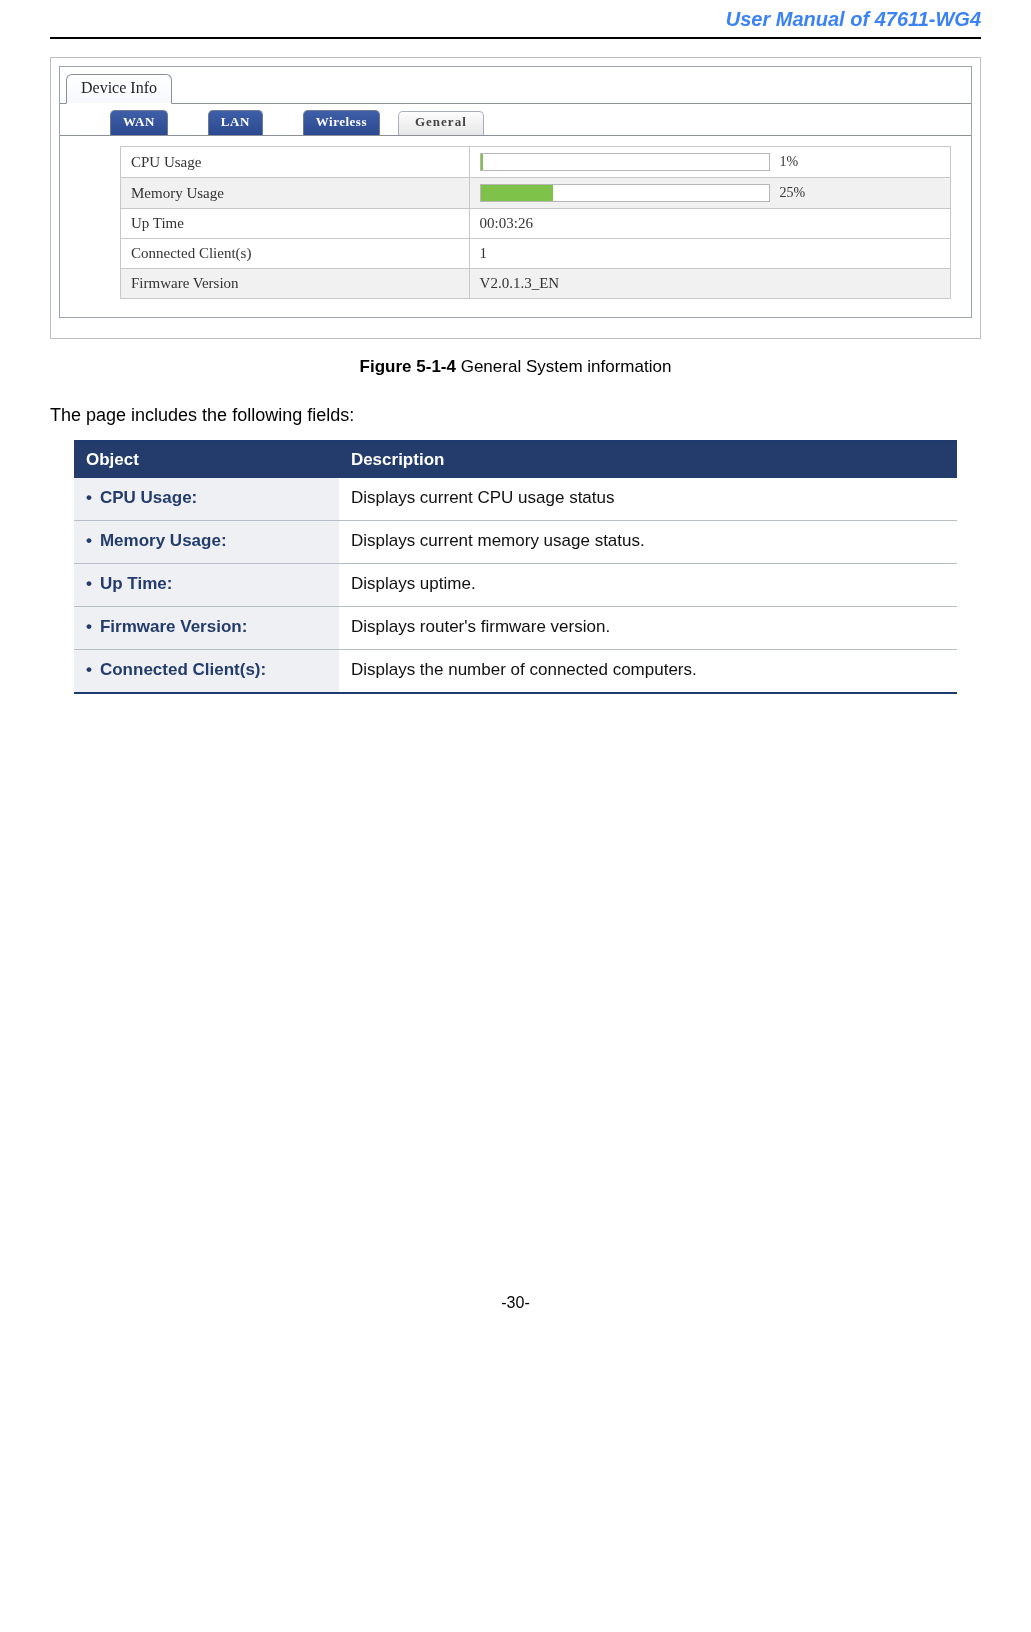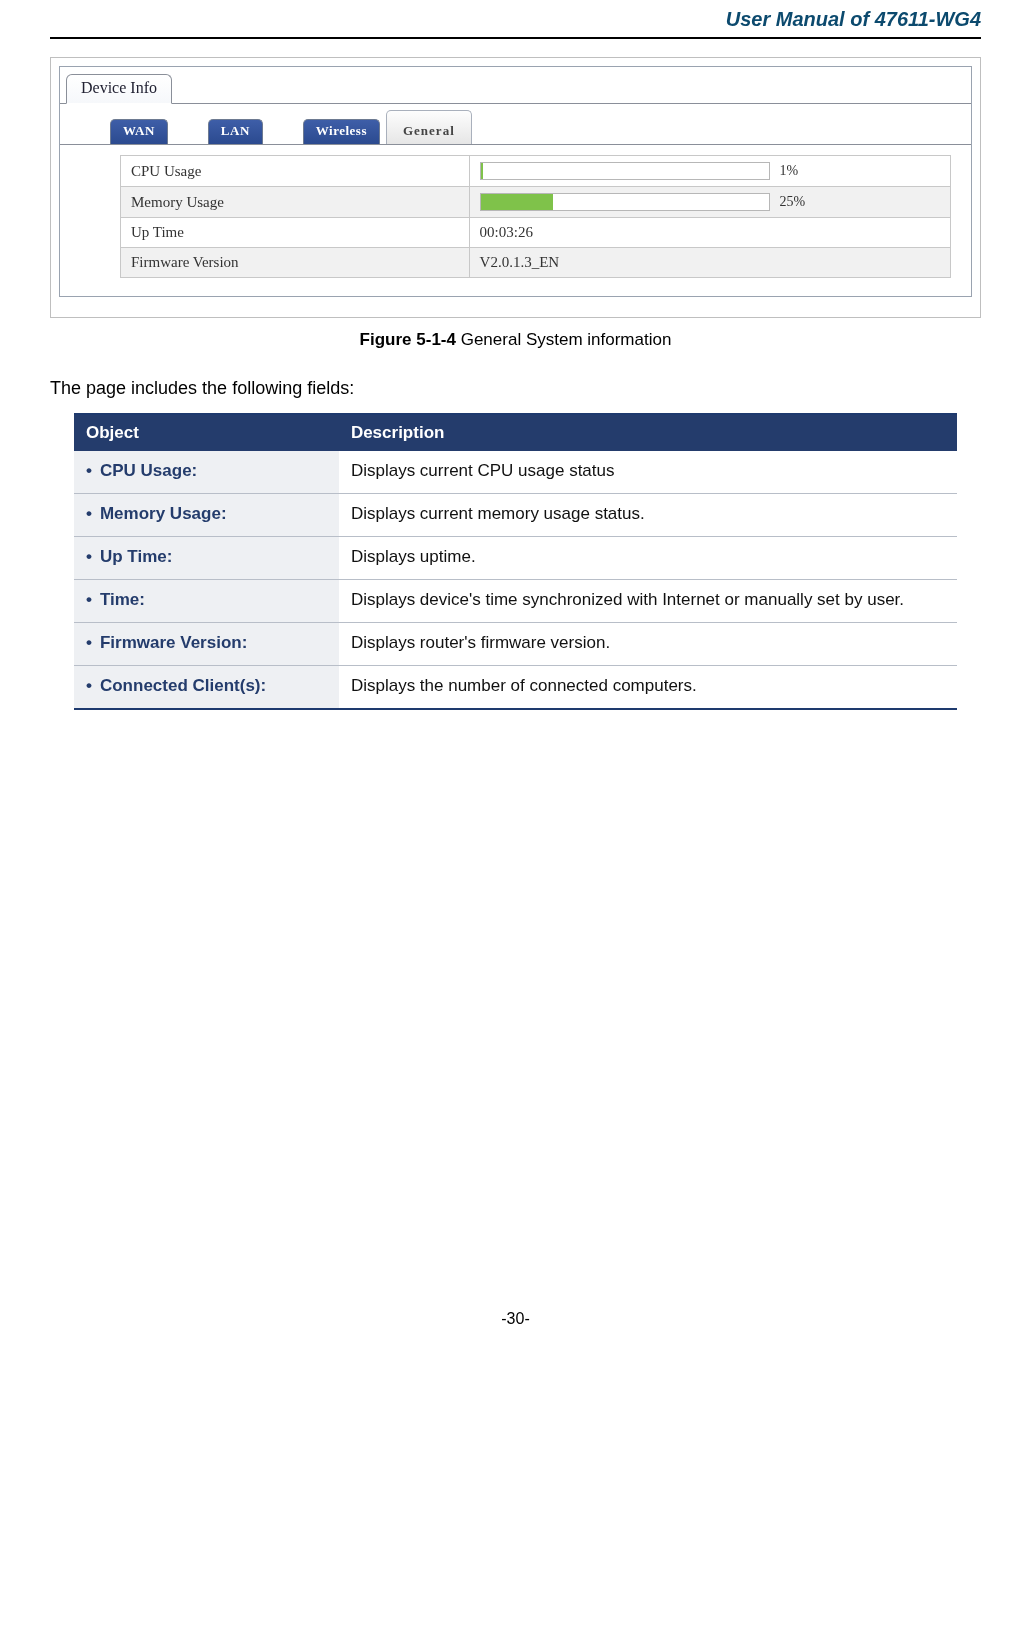--- a/index.html
+++ b/index.html
@@ -9,21 +9,21 @@
     padding: 0;
     background: #fff;
     color: #000;
     width: 1031px;
   }
   .page {
     padding: 0 50px 40px 50px;
   }
   .doc-header {
     text-align: right;
-    color: #0c4a6e;
+    color: #3b82f6;
     font-weight: bold;
     font-style: italic;
     font-size: 20px;
     padding: 8px 0 4px 0;
   }
   .doc-rule {
     border: 0;
     border-top: 2px solid #000;
     margin: 2px 0 18px 0;
   }
@@ -83,22 +83,22 @@
     margin-right: 2px;
     cursor: pointer;
     letter-spacing: 0.5px;
     margin-left: 38px;
   }
   .subtab.general {
     color: #444;
     font-weight: bold;
     background: linear-gradient(#fdfdfd, #e6e6e6);
     border-color: #a9b0bc;
-    margin-left: 4px;
-    padding: 12px 16px 5px 16px;
+    margin-left: 16px;
+    padding: 2px 16px 5px 16px;
     letter-spacing: 1px;
   }
   .info-panel {
     border-top: 1px solid #8a8f99;
     padding: 10px 20px 18px 60px;
   }
   .info-table {
     width: 100%;
     border-collapse: collapse;
     font-family: "Times New Roman", serif;
@@ -128,21 +128,21 @@
   }
   .bar-fill {
     height: 100%;
     background: #7fc24a;
   }
   .bar-pct { font-size: 14px; color: #333; }
 
   .figure-caption {
     text-align: center;
     font-size: 17px;
-    margin-top: 12px;
+    margin-top: 18px;
     color: #000;
   }
   .figure-caption .fig-num { font-weight: bold; }
 
   .intro-line {
     font-size: 18px;
     margin: 28px 0 14px 0;
   }
 
   
@@ -225,20 +225,24 @@
                       <div class="bar-fill" style="width: 25%;"></div>
                     </div>
                     <span class="bar-pct">25%</span>
                   </div>
                 </td>
               </tr>
               <tr>
                 <td class="label-cell">Up Time</td>
                 <td class="value-cell">00:03:26</td>
               </tr>
+              <tr>
+                <td class="label-cell">Connected Client(s)</td>
+                <td class="value-cell">1</td>
+              </tr>
               <tr class="alt">
                 <td class="label-cell">Firmware Version</td>
                 <td class="value-cell">V2.0.1.3_EN</td>
               </tr>
             </tbody>
         </table>
       </div>
     </div>
   </div>
 
@@ -264,24 +268,20 @@
           </tr>
           <tr>
             <td class="obj-cell"><span class="bullet">•</span><span>Memory Usage:</span></td>
             <td class="desc-cell">Displays current memory usage status.</td>
           </tr>
           <tr>
             <td class="obj-cell"><span class="bullet">•</span><span>Up Time:</span></td>
             <td class="desc-cell">Displays uptime.</td>
           </tr>
           <tr>
-            <td class="obj-cell"><span class="bullet">•</span><span>Time:</span></td>
-            <td class="desc-cell">Displays device's time synchronized with Internet or manually set by user.</td>
-          </tr>
-          <tr>
             <td class="obj-cell"><span class="bullet">•</span><span>Firmware Version:</span></td>
             <td class="desc-cell">Displays router's firmware version.</td>
           </tr>
           <tr>
             <td class="obj-cell"><span class="bullet">•</span><span>Connected Client(s):</span></td>
             <td class="desc-cell">Displays the number of connected computers.</td>
           </tr>
         </tbody>
     </table>
   </div>

